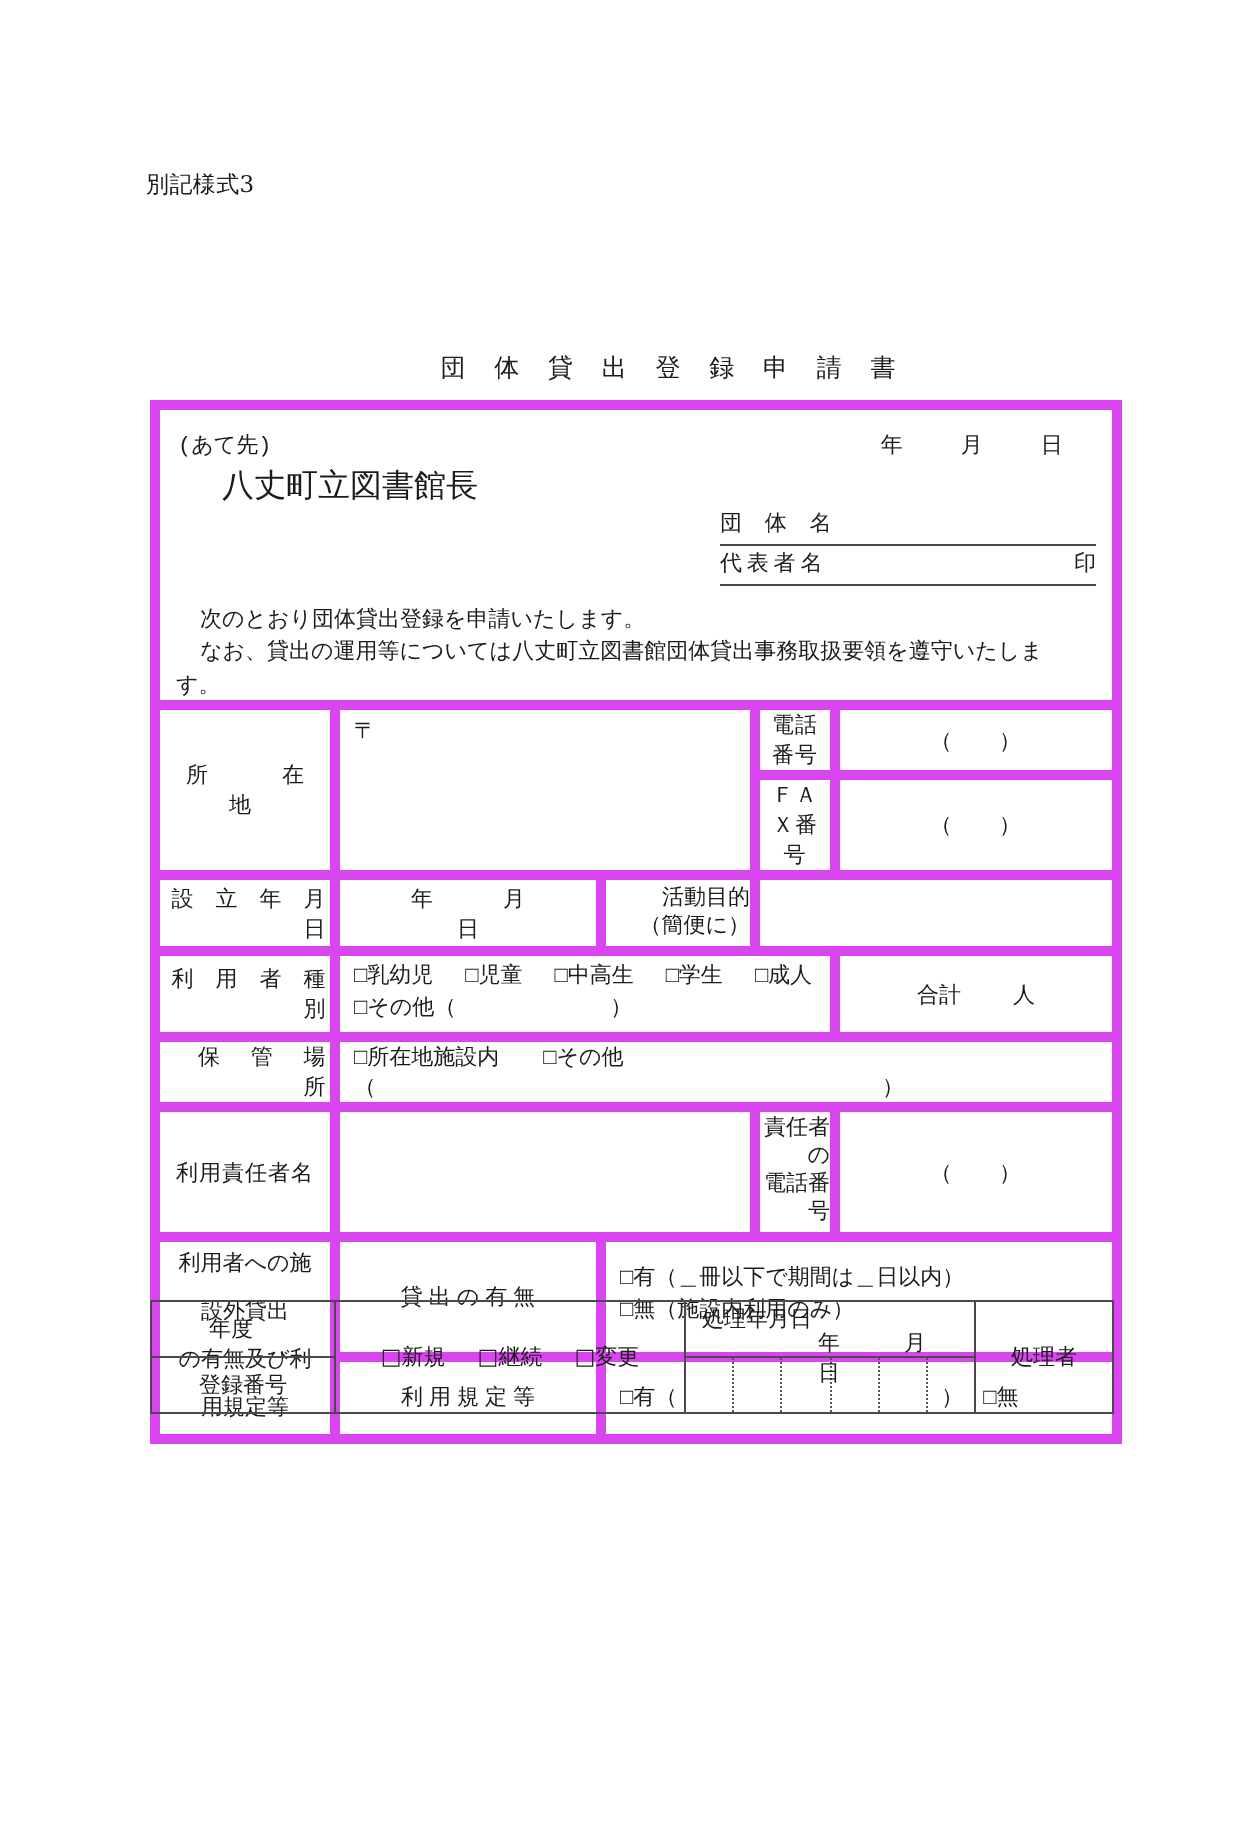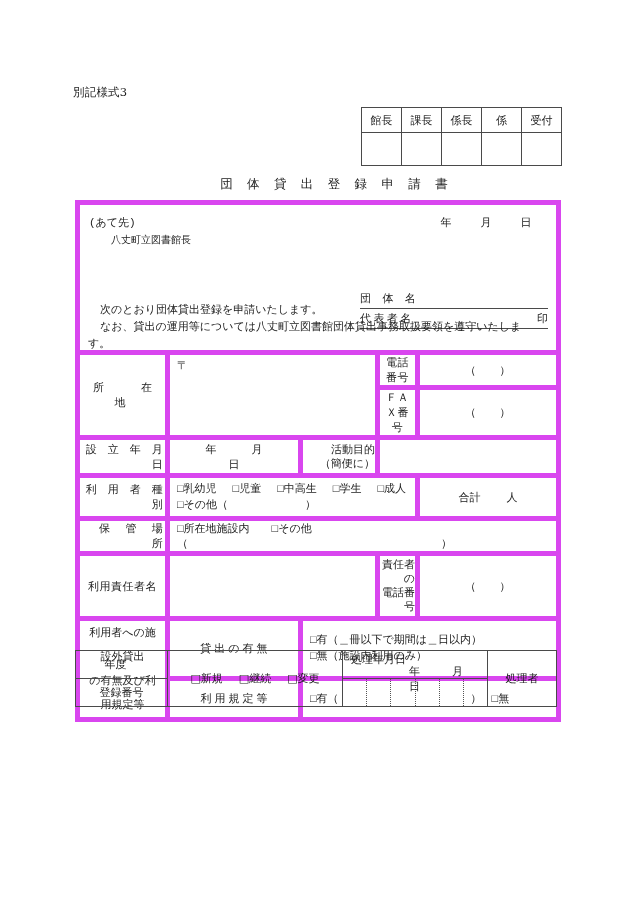--- a/index.html
+++ b/index.html
@@ -99,39 +99,38 @@
   .atesaki {
     position: absolute;
     left: 9px;
     top: 10px;
     font-size: 11px;
   }
   .atesaki-name {
     position: absolute;
     left: 31px;
     top: 28px;
-    font-size: 10px;
+    font-size: 16px;
   }
   .date-line {
     position: absolute;
     right: 10px;
     top: 10px;
     font-size: 11px;
     letter-spacing: 0.3px;
   }
   .date-line span { display: inline-block; width: 40px; text-align: center; }
   .org-line {
     position: absolute;
     left: 280px;
     width: 188px;
     border-bottom: 1px solid #4a4a4a;
     font-size: 11px;
     height: 17px;
     line-height: 17px;
-    margin-top: 36px;
   }
   .org-line.l1 { top: 50px; }
   .org-line.l2 { top: 70px; }
   .org-label { letter-spacing: 2.4px; }
   .org-seal { float: right; letter-spacing: 0; }
   .body-p1 {
     position: absolute;
     left: 20px;
     top: 97px;
     font-size: 11px;
@@ -235,38 +234,20 @@
   }
   .date-cells i:last-child { border-right: none; }
 </style>
 </head>
 <body>
 
 <div class="page">
 
   <div class="form-no">別記様式3</div>
 
-  <table class="stamp-table">
-    <tbody>
-        <tr class="head">
-      <td>館長</td>
-      <td>課長</td>
-      <td>係長</td>
-      <td>係</td>
-      <td>受付</td>
-    </tr>
-    <tr class="blank">
-      <td></td>
-      <td></td>
-      <td></td>
-      <td></td>
-      <td></td>
-    </tr>
-  </tbody>
-    </table>
 
   <div class="doc-title">団 体 貸 出 登 録 申 請 書</div>
 
   <table class="main-table">
     <colgroup>
       <col style="width:90px">
       <col style="width:48px">
       <col style="width:85px">
       <col style="width:77px">
       <col style="width:40px">

